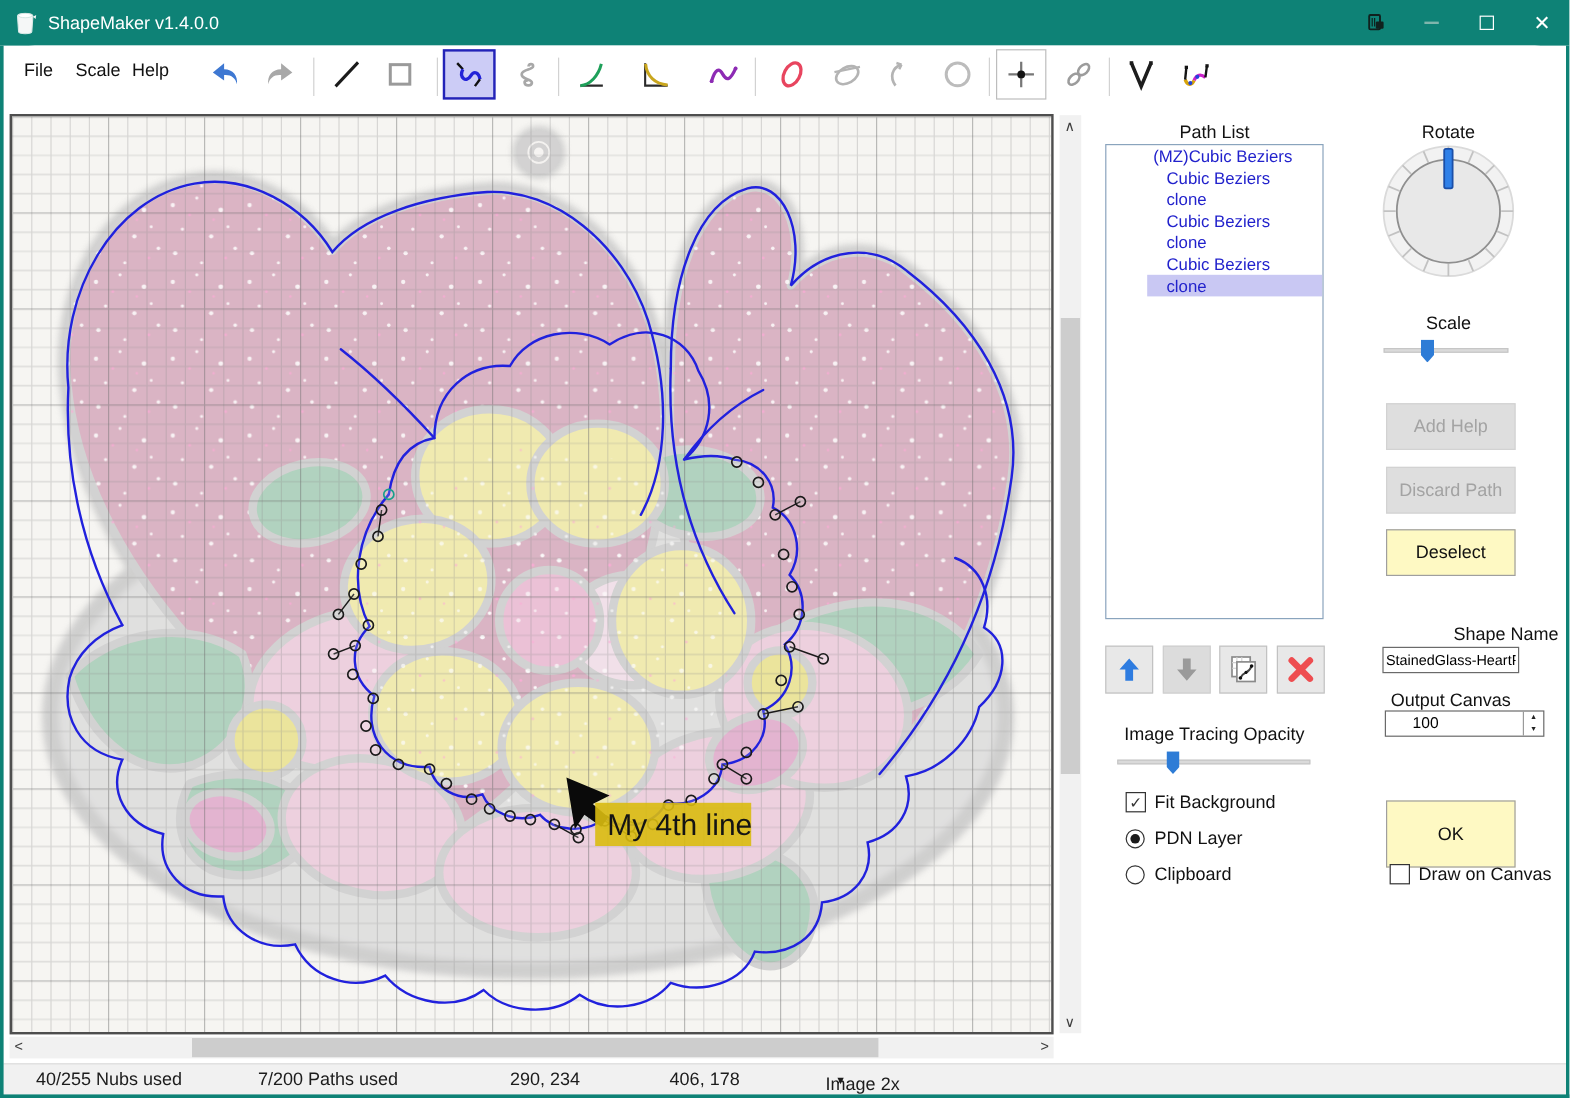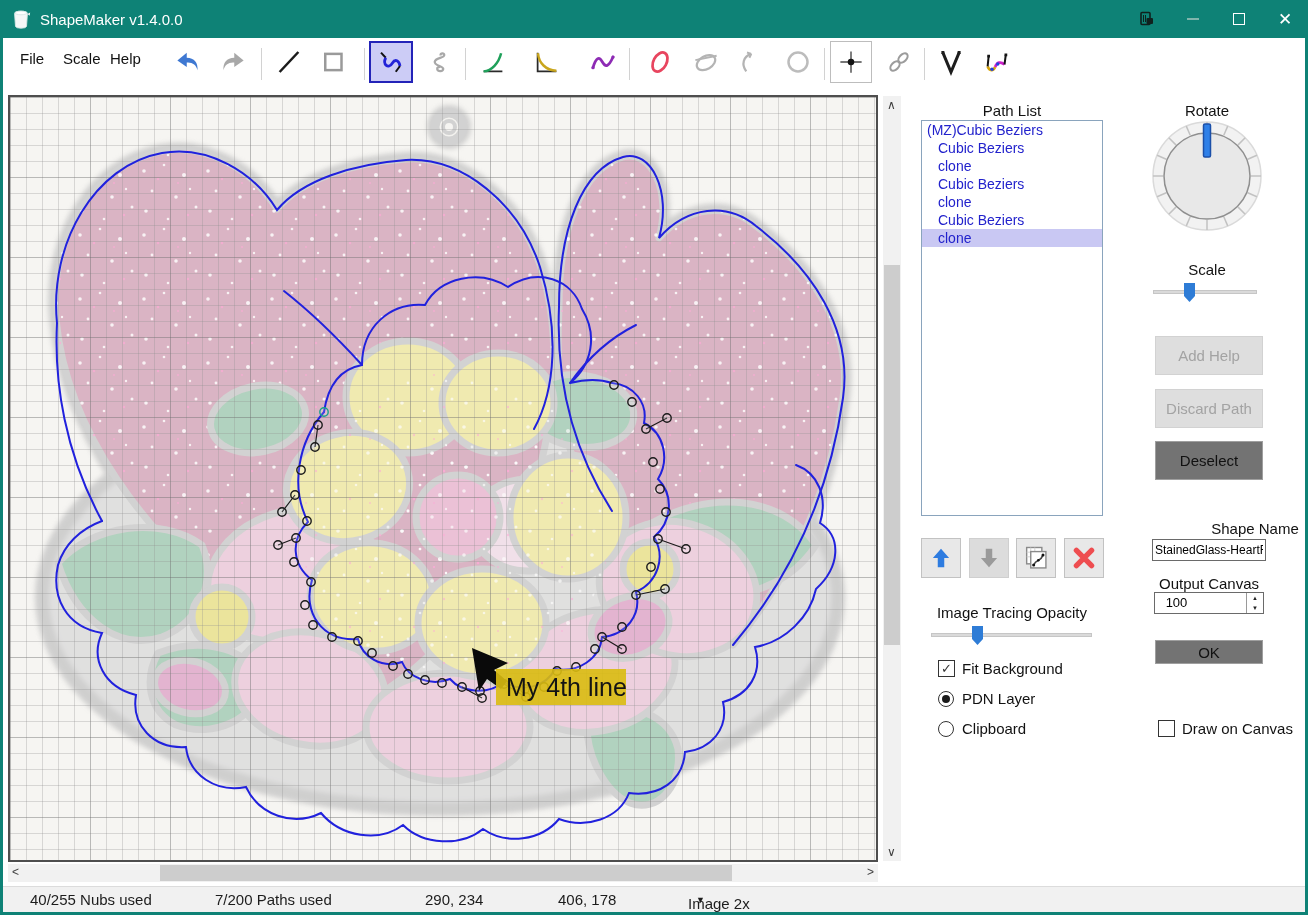--- a/index.html
+++ b/index.html
@@ -44,47 +44,47 @@
   .vscroll { position:absolute; left:883px; top:96px; width:18px; height:765px; background:#f1f1f1; }
   .vscroll .thumb { position:absolute; left:1px; top:169px; width:16px; height:380px; background:#cdcdcd; }
   .hscroll { position:absolute; left:8px; top:864px; width:870px; height:18px; background:#f1f1f1; }
   .hscroll .thumb { position:absolute; top:1px; left:152px; width:572px; height:16px; background:#cdcdcd; }
   .scroll-arrow { position:absolute; color:#3f3f3f; font-size:12px; line-height:1; }
 
   
   .rp-label { position:absolute; font-size:15px; color:#121212; text-align:center; }
   .listbox { position:absolute; left:921px; top:120px; width:182px; height:396px;
              background:#fff; border:1px solid #8aa4bd; font-size:14px; overflow:hidden; }
-  .list-row { height:18px; line-height:18px; color:#2222cc; padding-left:5px; white-space:nowrap; }
+  .list-row { height:18px; line-height:18px; color:#2222cc; padding-left:5px; white-space:nowrap;margin-left:34px; }
   .list-row.indent { padding-left:16px; }
   .list-row.selected { background:#c9c8f3; }
 
   .sq-btn { position:absolute; top:538px; width:40px; height:40px; background:#e8e8e8;
             border:1px solid #c2c2c2; display:flex; align-items:center; justify-content:center; }
   .sq-btn.disabled { background:#dcdcdc; border-color:#cfcfcf; }
 
   .slider-track { position:absolute; height:4px; background:#dadada; border:1px solid #c6c6c6; }
   .slider-thumb { position:absolute; width:11px; height:19px; background:#2e7cd6;
                   clip-path:polygon(0 0,100% 0,100% 68%,50% 100%,0 68%); }
 
   .check-row { position:absolute; display:flex; align-items:center; font-size:15px; color:#121212; }
   .cb { width:17px; height:17px; border:1.5px solid #333; background:#fff; margin-right:7px;
         display:flex; align-items:center; justify-content:center; font-size:13px; color:#333; }
   .rb { width:16px; height:16px; border:1.5px solid #333; border-radius:50%; background:#fff;
         margin-right:8px; display:flex; align-items:center; justify-content:center; }
   .rb .dot { width:8px; height:8px; border-radius:50%; background:#1a1a1a; }
 
   .push-btn { position:absolute; left:1155px; width:108px; height:39px; font-size:15px;
               display:flex; align-items:center; justify-content:center; }
-  .push-btn.enabled { background:#737373; border:1px solid #9f9f9f; color:#111; }
+  .push-btn.enabled { background:#fef9c3; border:1px solid #9f9f9f; color:#111; }
   .push-btn.disabled { background:#dedede; border:1px solid #d2d2d2; color:#a3a3a3; }
 
   .text-input { position:absolute; border:1px solid #6a6a6a; background:#fff; font-size:12px;
                 font-family:"Liberation Sans", sans-serif; padding:1px 2px; }
-  .spin-wrap { position:absolute; left:1154px; top:592px; width:110px; height:22px;
+  .spin-wrap { position:absolute; left:1154px; top:592px; width:133px; height:22px;
                border:1px solid #6a6a6a; background:#fff; display:flex;gap:48px; }
   .spin-val { flex:1; text-align:center; font-size:13px; line-height:20px; }
   .spin-arrows { width:17px; border-left:1px solid #9a9a9a; display:flex; flex-direction:column; }
   .spin-arrows div { flex:1; font-size:6px; color:#222; display:flex; align-items:center; justify-content:center; }
 
   
   .statusbar { position:absolute; left:3px; right:3px; top:886px; height:26px; background:#f1f1f1;
                border-top:1px solid #dcdcdc; font-size:15px; color:#1c1c1c; }
   .statusbar span { position:absolute; top:4px; white-space:nowrap; }
   .zoom-caret { font-size:9px; margin-left:8px; }
@@ -503,21 +503,21 @@
 
   <div class="rp-label" style="left:1151px;top:575px;width:116px">Output Canvas %</div>
   <div class="spin-wrap">
     <div class="spin-val">100</div>
     <div class="spin-arrows">
       <div>▲</div>
       <div>▼</div>
     </div>
   </div>
 
-  <div class="push-btn enabled" style="top:640px;height:24px">OK</div>
+  <div class="push-btn enabled" style="top:667px;height:56px">OK</div>
   <div class="check-row" style="left:1158px;top:720px">
     <span class="cb"></span>
     <span>Draw on Canvas</span>
   </div>
 
   <div class="statusbar">
     <span style="left:27px">40/255 Nubs used</span>
     <span style="left:212px">7/200 Paths used</span>
     <span style="left:422px">290, 234</span>
     <span style="left:555px">406, 178</span>

